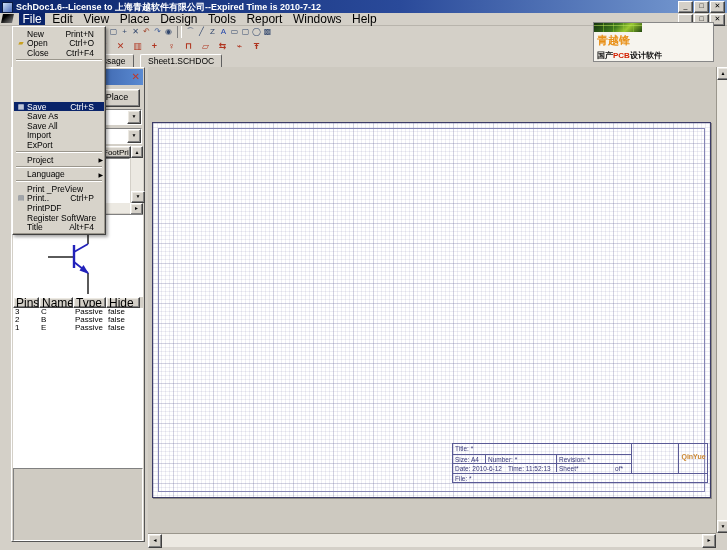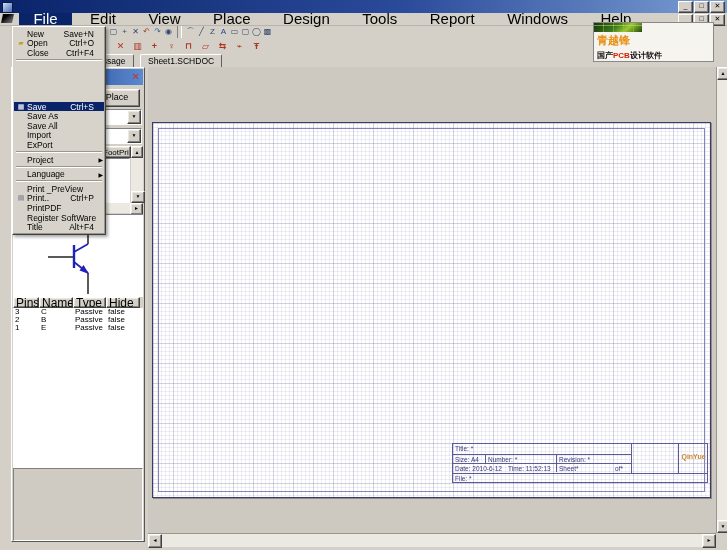--- a/index.html
+++ b/index.html
@@ -21,21 +21,21 @@
   .winbtns.main{right:2px;top:1px;}
   .winbtns.mdi{right:2px;top:1px;}
   .wb{width:13px;height:10px;font-size:7px;line-height:8px;text-align:center;color:#000;
       border:1px solid;border-color:#ffffff #404040 #404040 #ffffff;background:#d4d0c8;
       box-shadow:inset -1px -1px 0 #808080;}
   
   .menubar{position:absolute;left:0;top:13px;width:727px;height:12px;background:#d4d0c8;
     border-bottom:1px solid #b8b4ac;}
   .appicon{display:inline-block;width:11px;height:9px;margin:1px 2px 0 2px;vertical-align:top;
     background:linear-gradient(135deg,#000 30%,#3a3a3a 60%,#777 100%);transform:skewX(-12deg);}
-  .mitem{display:inline-block;height:12px;line-height:12px;padding:0 14px;font-size:15px;color:#000;vertical-align:top;}
+  .mitem{display:inline-block;height:12px;line-height:12px;padding:0 3px;font-size:12px;color:#000;vertical-align:top;}
   .mitem.active{background:#0a246a;color:#fff;}
   
   .toolbar1{position:absolute;left:97px;top:25px;height:14px;display:flex;align-items:center;}
   .toolbar2{position:absolute;left:95px;top:39px;height:14px;display:flex;align-items:center;}
   .tb{display:inline-block;width:11px;height:12px;line-height:12px;text-align:center;
       font-size:8px;color:#33486e;cursor:default;}
   .toolbar2 .tb{width:17px;font-size:9px;color:#b03520;font-weight:bold;}
   .tb.dv{width:3px;height:12px;border-left:1px solid #808080;border-right:1px solid #ffffff;margin:0 3px;color:transparent;}
   
   .logo{position:absolute;left:593px;top:22px;width:119px;height:38px;border:1px solid #888;
@@ -134,20 +134,21 @@
   .menu-item.sep .sepline{display:block;width:100%;height:0;margin:0 1px;
     border-top:1px solid #9a968c;border-bottom:1px solid #ffffff;}
   .menu-item.hl{background:#0a246a;color:#ffffff;margin-top:39px;}
   .menu-item.hl .mi-icon{color:#ffffff;}
 </style>
 </head>
 <body>
 
 <div class="titlebar">
   <span class="wicon"></span>
+  <span class="ttext">SchDoc1.6--License to 上海青越软件有限公司--Expired Time is 2010-7-12</span>
   <span class="winbtns main">
     <span class="wb">_</span>
     <span class="wb">□</span>
     <span class="wb">✕</span>
   </span>
 </div>
 
 <div class="menubar">
   <span class="appicon"></span>
   
@@ -362,21 +363,21 @@
 <div class="hscroll">
   <span class="sbh btn3d" style="left:0;">◄</span>
   <span class="sbh btn3d" style="right:0;">►</span>
 </div>
 
 <div class="file-menu">
 
     <div class="menu-item">
       <span class="mi-icon"></span>
       <span class="mi-label">New</span>
-      <span class="mi-short">Save+N</span>
+      <span class="mi-short">Print+N</span>
       <span class="mi-arrow"></span>
 
     </div>
 
     <div class="menu-item">
       <span class="mi-icon" style="color: rgb(200, 160, 32);">▰</span>
       <span class="mi-label">Open</span>
       <span class="mi-short">Ctrl+O</span>
       <span class="mi-arrow"></span>
 

